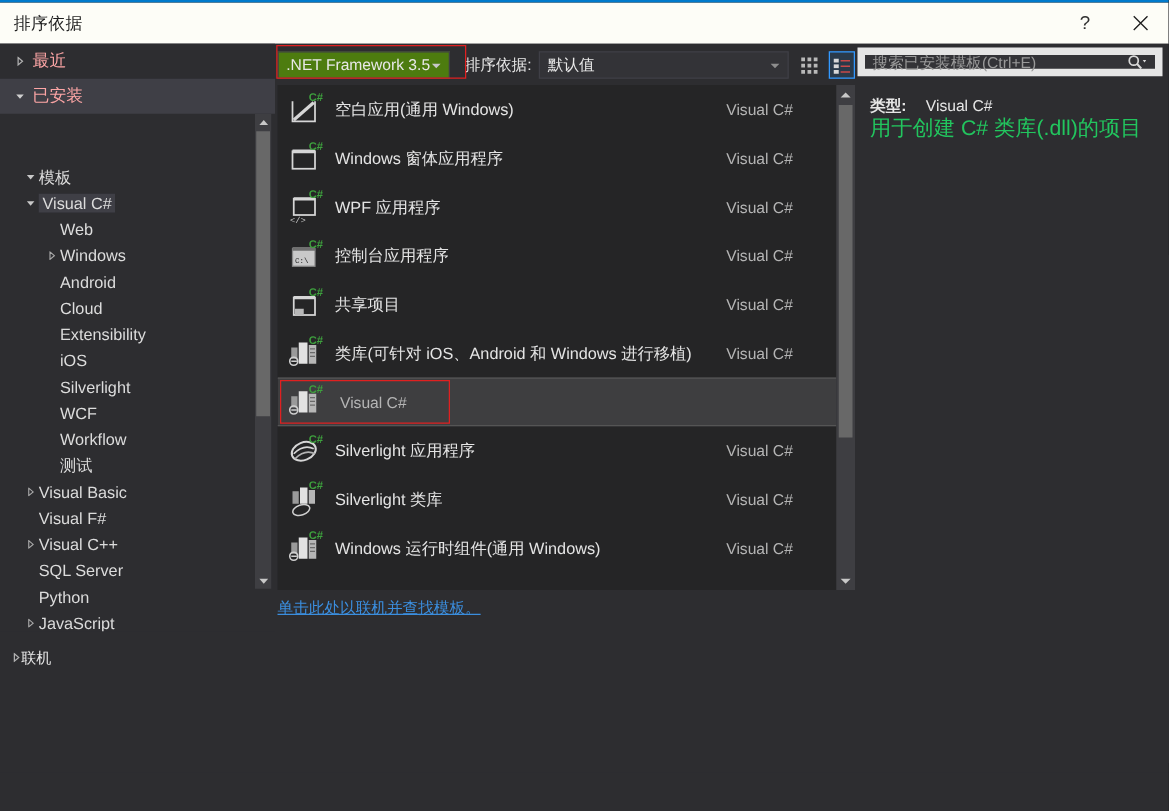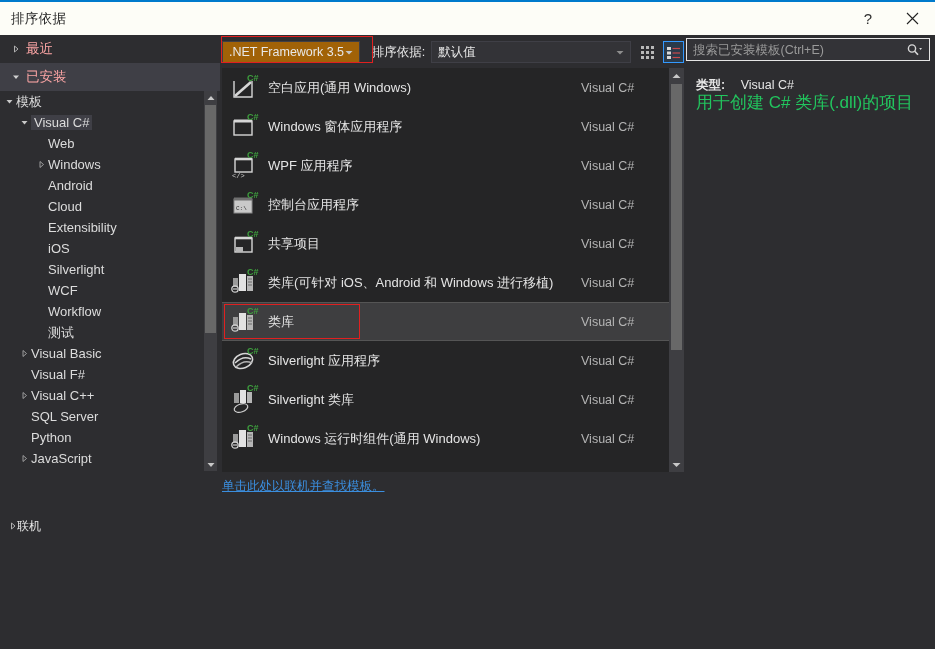--- a/index.html
+++ b/index.html
@@ -83,21 +83,21 @@
     font-size: 13px; color: #dcdcdc;
     cursor: default;
     white-space: nowrap;
   }
   .tree-item .tcaret {
     width: 13px; flex: none;
     display: inline-flex; align-items: center; justify-content: center;
   }
   .tree-item .tlabel { }
   .tree-item.sel .tlabel { background: #3f3f46; padding: 0 3px; }
-  .lvl0 { padding-left: 3px; }
+  .lvl0 { padding-left: 18px; margin-top: 40px; }
   .lvl1 { padding-left: 18px; }
   .lvl2 { padding-left: 35px; }
 
   
   .tscroll {
     position: absolute; right: 3px; top: 0; width: 13px; height: 380px;
     background: #3e3e42;
   }
   .tscroll .arrow {
     position: absolute; left: 0; width: 13px; height: 13px;
@@ -122,21 +122,21 @@
   .center {
     position: absolute; left: 222px; top: 0; width: 462px; height: 470px;
   }
   .toolbar {
     position: absolute; left: 0; top: 3px; width: 462px; height: 28px;
     display: flex; align-items: center;
   }
   .fw-combo {
     position: relative;
     width: 148px; height: 22px;
-    background: #a16207;
+    background: #4d7c0f;
     border: 1px solid #3f3f46;
     display: flex; align-items: center;
     font-size: 12.5px; color: #e8e8e8;
     padding-left: 6px;
     cursor: default;
   }
   .fw-combo .arr {
     position: absolute; right: 6px; top: 0; bottom: 0;
     display: flex; align-items: center;
   }
@@ -228,21 +228,21 @@
     cursor: pointer;
   }
 
   
   .right {
     position: absolute; left: 686px; top: 0; width: 249px; height: 470px;
   }
   .searchbox {
     position: absolute; left: 0; top: 3px; width: 244px; height: 23px;
     background: #333337;
-    border: 1px solid #e5e5e5;
+    border: 6px solid #e5e5e5;
     display: flex; align-items: center;
   }
   .searchbox input {
     flex: 1;
     background: transparent; border: 0; outline: none;
     font-family: inherit; font-size: 12.5px;
     color: #e6e6e6;
     padding-left: 6px;
   }
   .searchbox input::placeholder { color: #9a9a9a; }
@@ -568,21 +568,20 @@
                 <svg width="30" height="30" viewBox="0 0 30 30">
                   <rect x="3" y="10" width="5" height="9" fill="#9a9a9a"></rect>
                   <rect x="9" y="6" width="7" height="17" fill="#e2e2e2"></rect>
                   <rect x="17" y="8" width="6" height="15" fill="#b6b6b6"></rect>
                   <path d="M18 11 L22 11 M18 14 L22 14 M18 17 L22 17" stroke="#6a6a6a" stroke-width="1"></path>
                   <circle cx="5" cy="21" r="3.2" fill="none" stroke="#cfcfcf" stroke-width="1.3"></circle>
                   <path d="M3 21 L7.5 21" stroke="#cfcfcf" stroke-width="1.2"></path>
                   <text x="17" y="7" font-family="Liberation Sans, sans-serif" font-size="9" font-weight="bold" fill="#3ea03e">C#</text>
                 </svg>
               </div>
-              <div class="tmpl-name">类库</div>
               <div class="tmpl-lang">Visual C#</div>
               <div class="red-box" style="left: 2px; top: 1px; width: 136px; height: 35px;"></div>
             </div>
             <div class="tmpl-row">
               <div class="tmpl-ico">
                 <svg width="30" height="30" viewBox="0 0 30 30">
                   <ellipse cx="13" cy="15" rx="10" ry="7" transform="rotate(-22 13 15)" fill="none" stroke="#d6d6d6" stroke-width="1.6"></ellipse>
                   <path d="M5 17 Q13 9 21 13" stroke="#d6d6d6" stroke-width="1.4" fill="none"></path>
                   <path d="M6 21 Q14 13 22 17" stroke="#b4b4b4" stroke-width="1.4" fill="none"></path>
                   <text x="17" y="8" font-family="Liberation Sans, sans-serif" font-size="9" font-weight="bold" fill="#3ea03e">C#</text>

